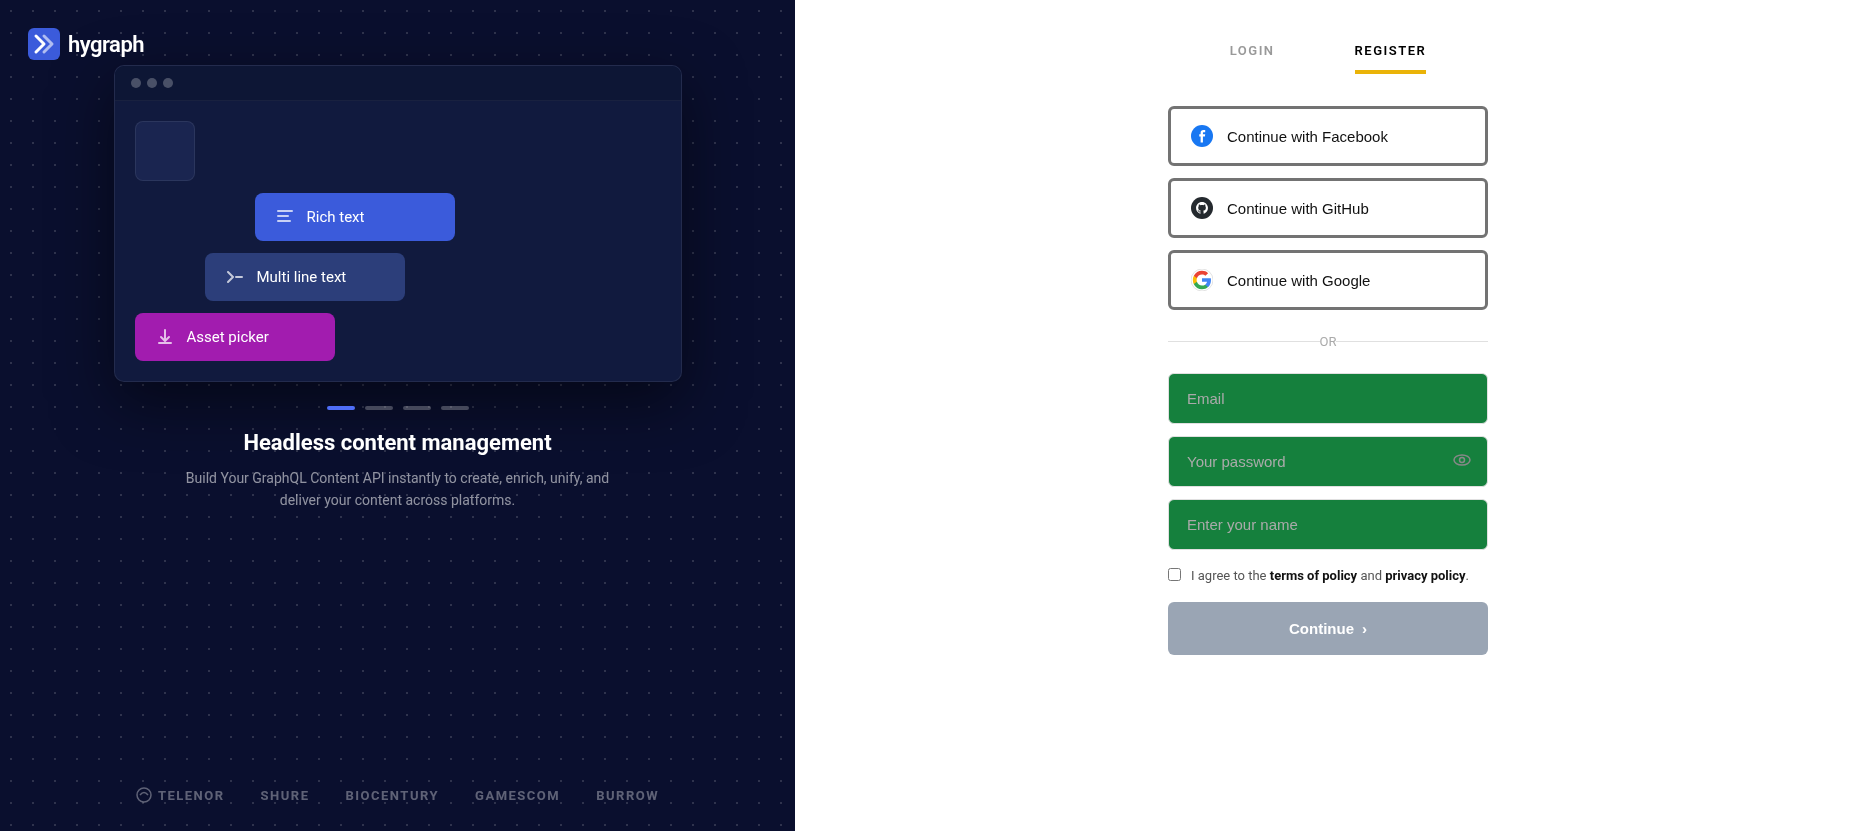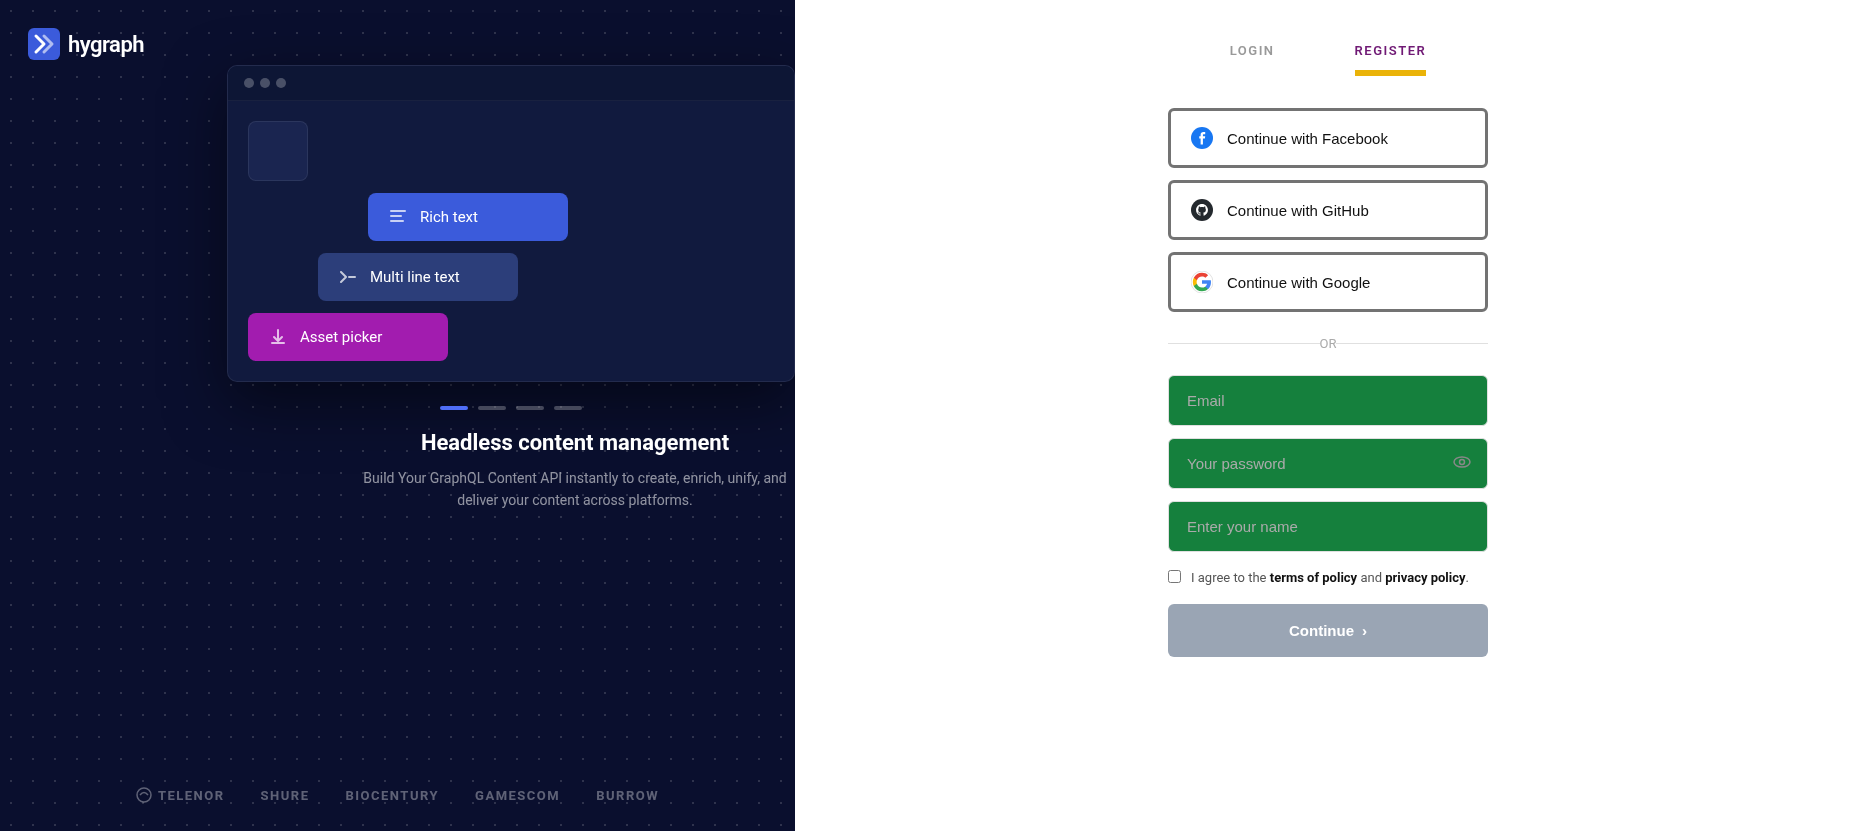--- a/index.html
+++ b/index.html
@@ -6,21 +6,21 @@
     body { font-family: -apple-system, BlinkMacSystemFont, 'Segoe UI', Roboto, sans-serif; display: flex; height: 831px; overflow: hidden; }
 
     
     .left-panel {
       width: 795px;
       min-width: 795px;
       background: #0a0f2e;
       position: relative;
       display: flex;
       flex-direction: column;
-      align-items: flex-end;
+      align-items: center;
       overflow: hidden;
     }
 
     .dot-pattern {
       position: absolute;
       top: 0; left: 0; right: 0; bottom: 0;
       background-image: radial-gradient(circle, rgba(255,255,255,0.15) 1px, transparent 1px);
       background-size: 22px 22px;
       pointer-events: none;
     }
@@ -191,22 +191,22 @@
       font-weight: 600;
       letter-spacing: 1.5px;
       text-transform: uppercase;
       color: #999;
       cursor: pointer;
       padding-bottom: 12px;
       border-bottom: 2px solid transparent;
     }
 
     .auth-tab.active {
-      color: #701a75;
-      border-bottom: 6px solid #eab308;
+      color: #000000;
+      border-bottom: 4px solid #eab308;
     }
 
     .auth-form {
       width: 320px;
       display: flex;
       flex-direction: column;
       gap: 12px;
     }
 
     .social-btn {

